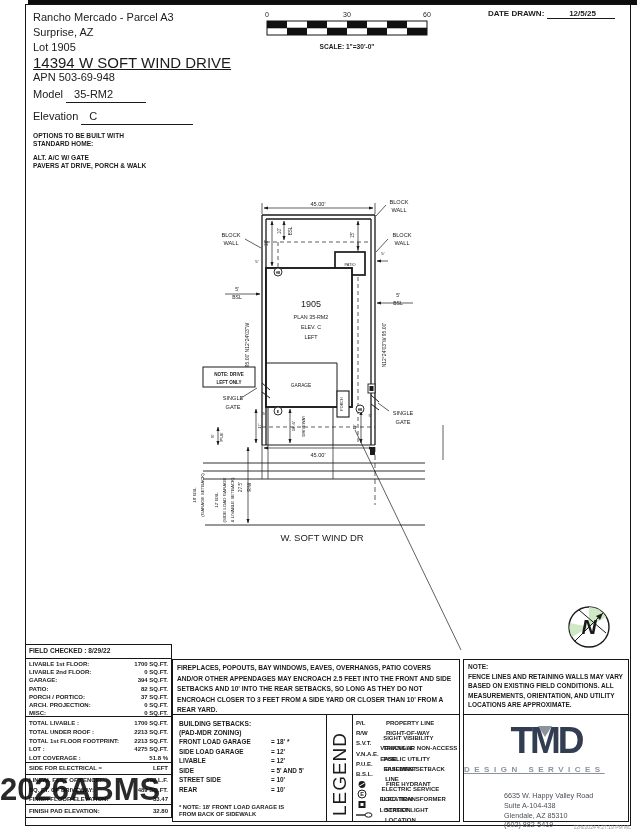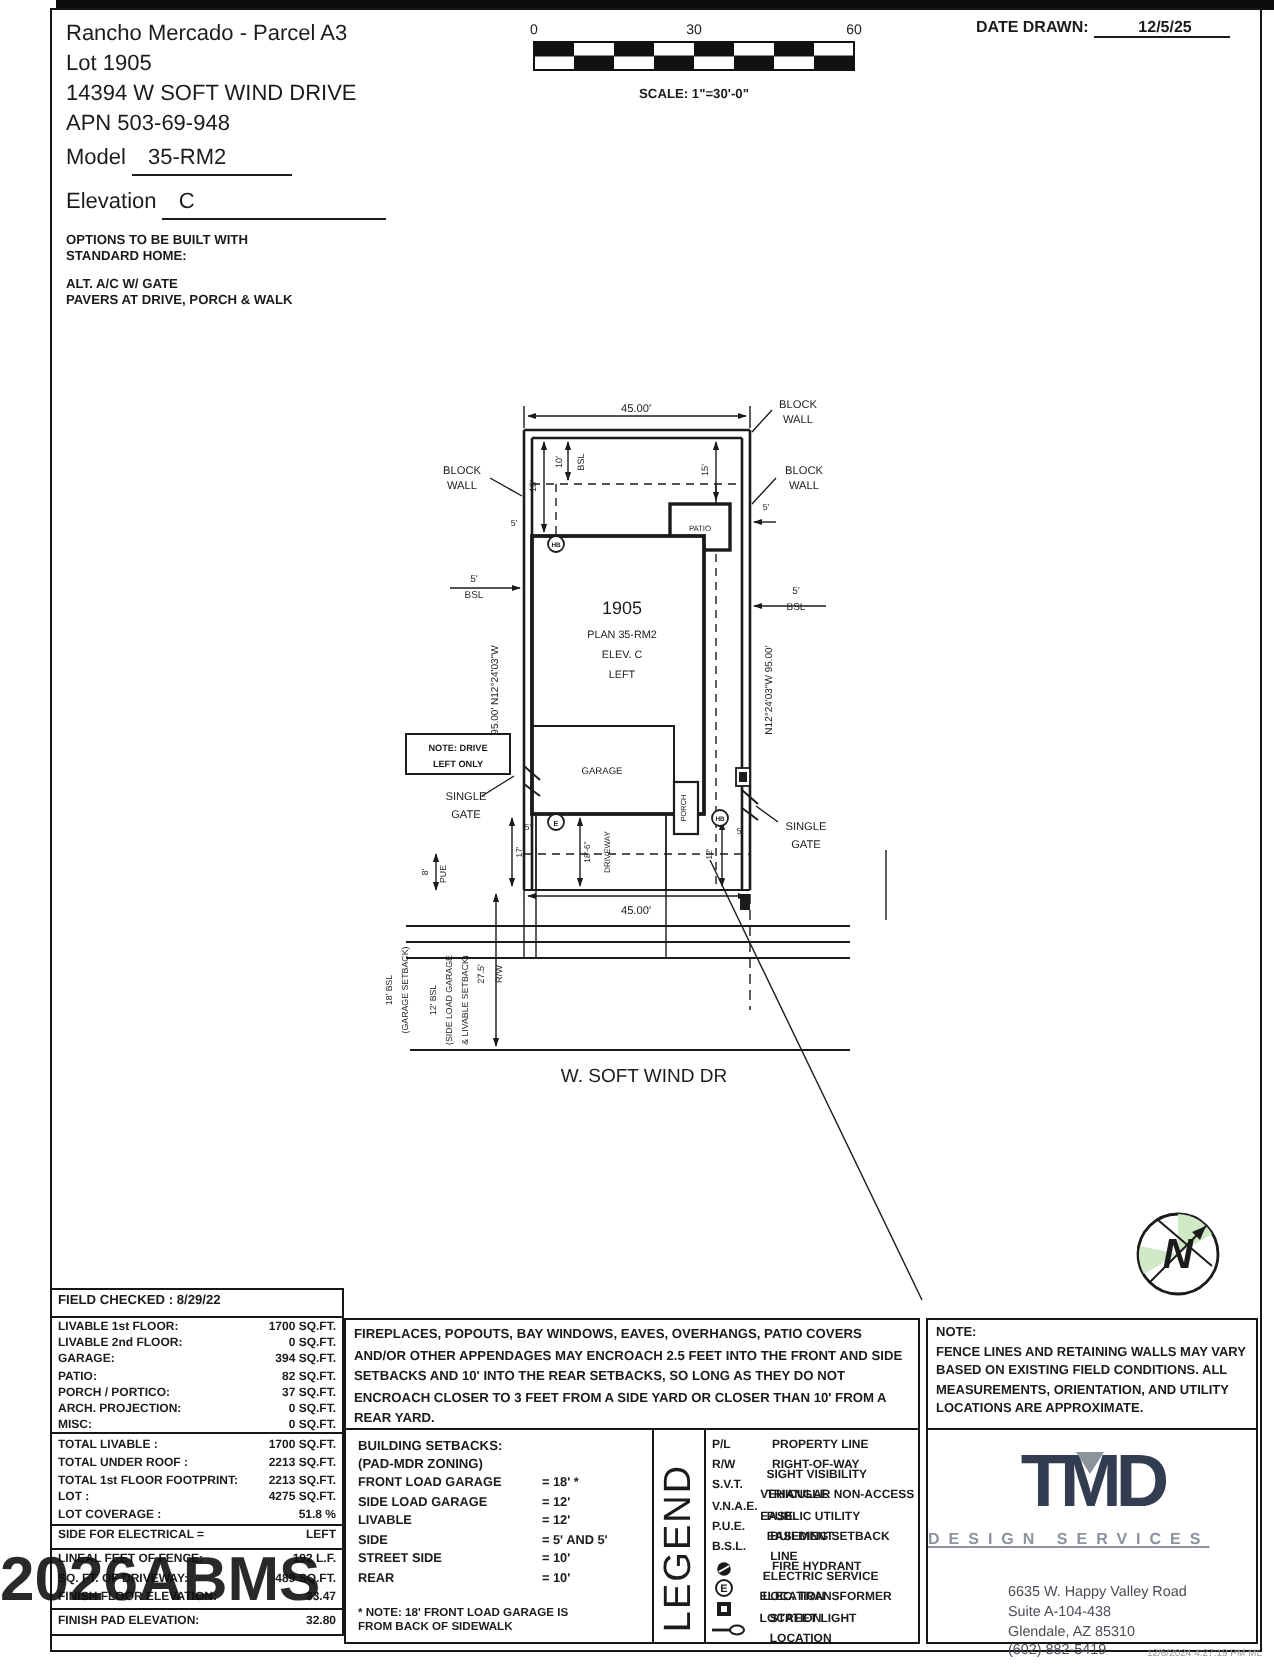--- a/index.html
+++ b/index.html
@@ -4,21 +4,21 @@
 <style>
   html,body{margin:0;padding:0;background:#e8e8e8;}
   .page{position:relative;width:637px;height:832px;background:#ffffff;overflow:hidden;
         font-family:"Liberation Sans",sans-serif;color:#1b1b1b;}
   .abs{position:absolute;}
   .box{position:absolute;border:1px solid #161616;box-sizing:border-box;background:#fff;}
   svg{font-family:"Liberation Sans",sans-serif;}
   svg text{fill:#1b1b1b;}
   
   .tb{font-size:11px;line-height:15px;}
-  .tb-big{font-size:11px;font-weight:400;}
+  .tb-big{font-size:15px;font-weight:400;text-decoration:underline;}
   .ul{display:inline-block;border-bottom:1px solid #1b1b1b;text-align:left;padding:0 4px 0 8px;}
   .opts{font-size:6.6px;font-weight:700;line-height:8px;}
   
   .trow{display:flex;justify-content:space-between;font-size:6px;font-weight:700;padding:0 3px;}
   .field-line{font-size:6.6px;font-weight:700;padding:2px 3px;}
   
   .sb-title{font-size:6.6px;font-weight:700;line-height:9px;}
   .sb-row{display:flex;font-size:6.4px;font-weight:700;line-height:9.6px;}
   .sb-row .l{width:92px;}
   .sb-note{font-size:5.8px;font-weight:700;line-height:7.5px;margin-top:9px;}
@@ -45,20 +45,21 @@
 </head>
 <body>
 
 <div class="page">
 
   <div class="abs" style="left:28px;top:0;width:609px;height:5px;background:#0d0d0d;"></div>
   <div class="abs" style="left:25px;top:4px;width:604px;height:820px;border:1.5px solid #161616;"></div>
 
   <div class="abs tb" style="left:33px;top:10px;width:230px;">
     <div>Rancho Mercado - Parcel A3</div>
+    <div>Surprise, AZ</div>
     <div>Lot  1905</div>
     <div class="tb-big">14394 W SOFT WIND DRIVE</div>
     <div>APN  503-69-948</div>
     <div style="margin-top:2px;">
       <span>Model</span>
       <span class="ul" style="min-width:68px;">35-RM2</span>
     </div>
     <div style="margin-top:6px;">
       <span>Elevation</span>
       <span class="ul" style="min-width:100px;">C</span>

